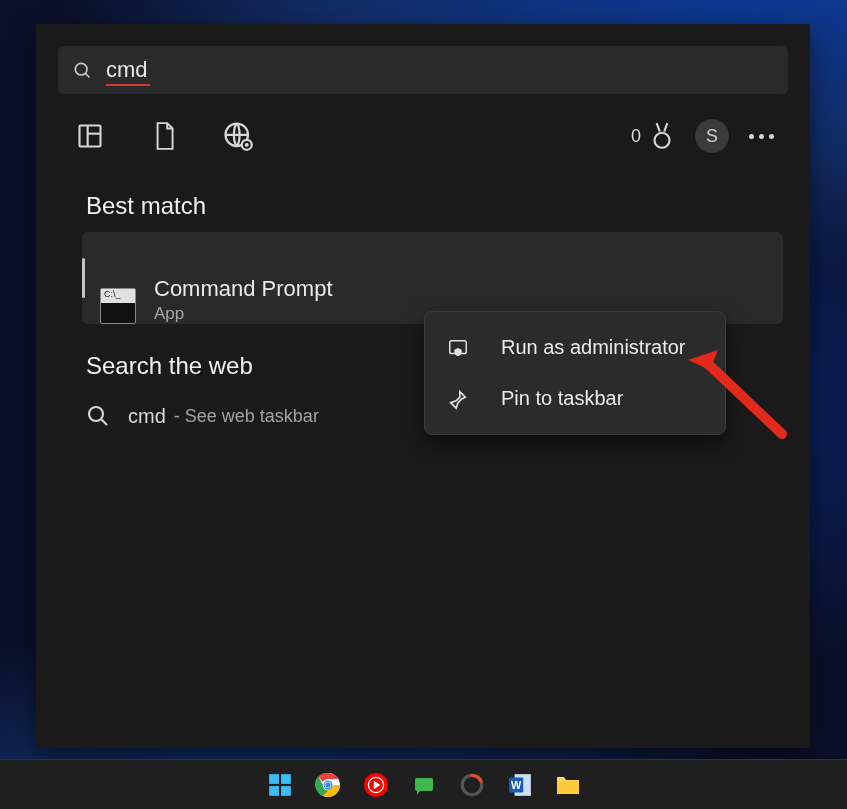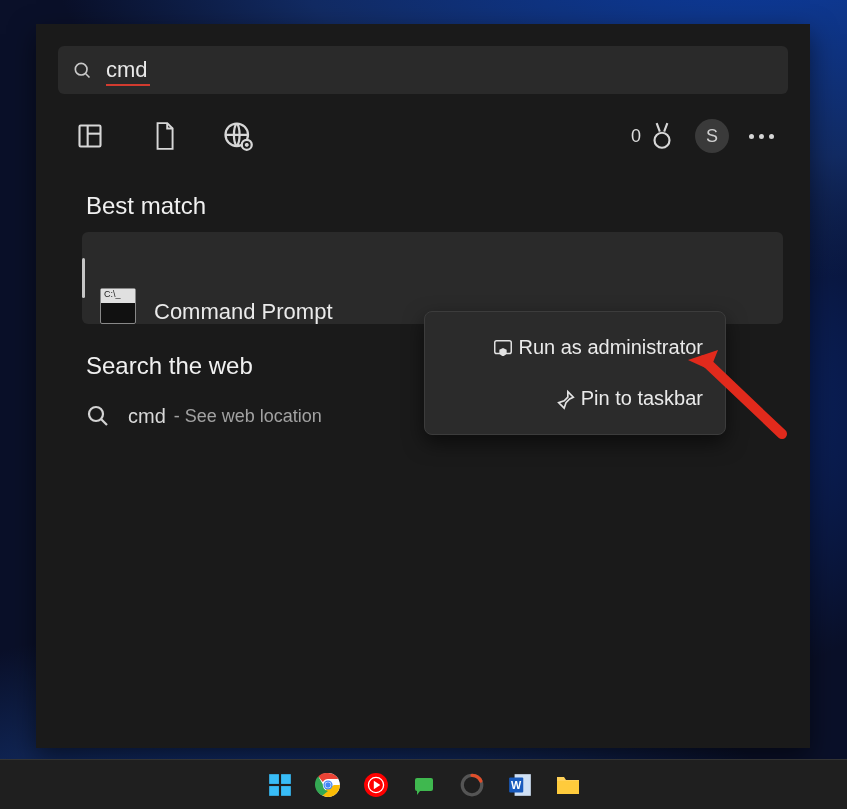--- a/index.html
+++ b/index.html
@@ -109,23 +109,23 @@
     position:absolute;
     left: 388px; top: 287px;
     width: 302px;
     background:#2b2b2b;
     border:1px solid #3c3c3c;
     border-radius:8px;
     padding: 10px 0;
     box-shadow: 0 8px 20px rgba(0,0,0,0.55);
   }
   .ctx-item {
-    display:flex; align-items:center; gap:4px;
+    display:flex; align-items:center; gap:32px;
     padding: 14px 22px;
-    color:#eaeaea; font-size:20px;justify-content:flex-end;
+    color:#eaeaea; font-size:20px;
   }
   .ctx-item svg { flex:0 0 auto; }
   
   .arrow {
     position:absolute;
     left: 646px; top: 320px;
     pointer-events:none;
   }
   
   .taskbar {
@@ -193,32 +193,33 @@
         </div>
     </div>
   </div>
 
   <div class="section-h">Best match</div>
 
   <div class="result">
     <div class="app-icon"></div>
     <div>
       <div class="result-title">Command Prompt</div>
+      <div class="result-sub">App</div>
     </div>
   </div>
 
   <div class="section-h">Search the web</div>
 
   <div class="web-item">
     <svg width="24" height="24" viewBox="0 0 24 24" fill="none" stroke="#d3d3d3" stroke-width="2.2">
         <circle cx="10" cy="10" r="7"></circle>
         <line x1="21" y1="21" x2="15" y2="15"></line>
       </svg>
     <span>cmd</span>
-    <span class="web-sub" style="margin-left:-10px;">- See web location</span>
+    <span class="web-sub" style="margin-left:-10px;">- See web taskbar</span>
   </div>
 
   <div class="ctx">
     <div class="ctx-item">
       <svg width="22" height="22" viewBox="0 0 24 24" fill="none" stroke="#e3e3e3" stroke-width="1.6">
           <rect x="3" y="4" width="18" height="14" rx="2"></rect>
           <path d="M12 12l4 2v3c0 3-4 4-4 4s-4-1-4-4v-3z" fill="#e3e3e3" stroke="none"></path>
         </svg>
       <span>Run as administrator</span>
     </div>

